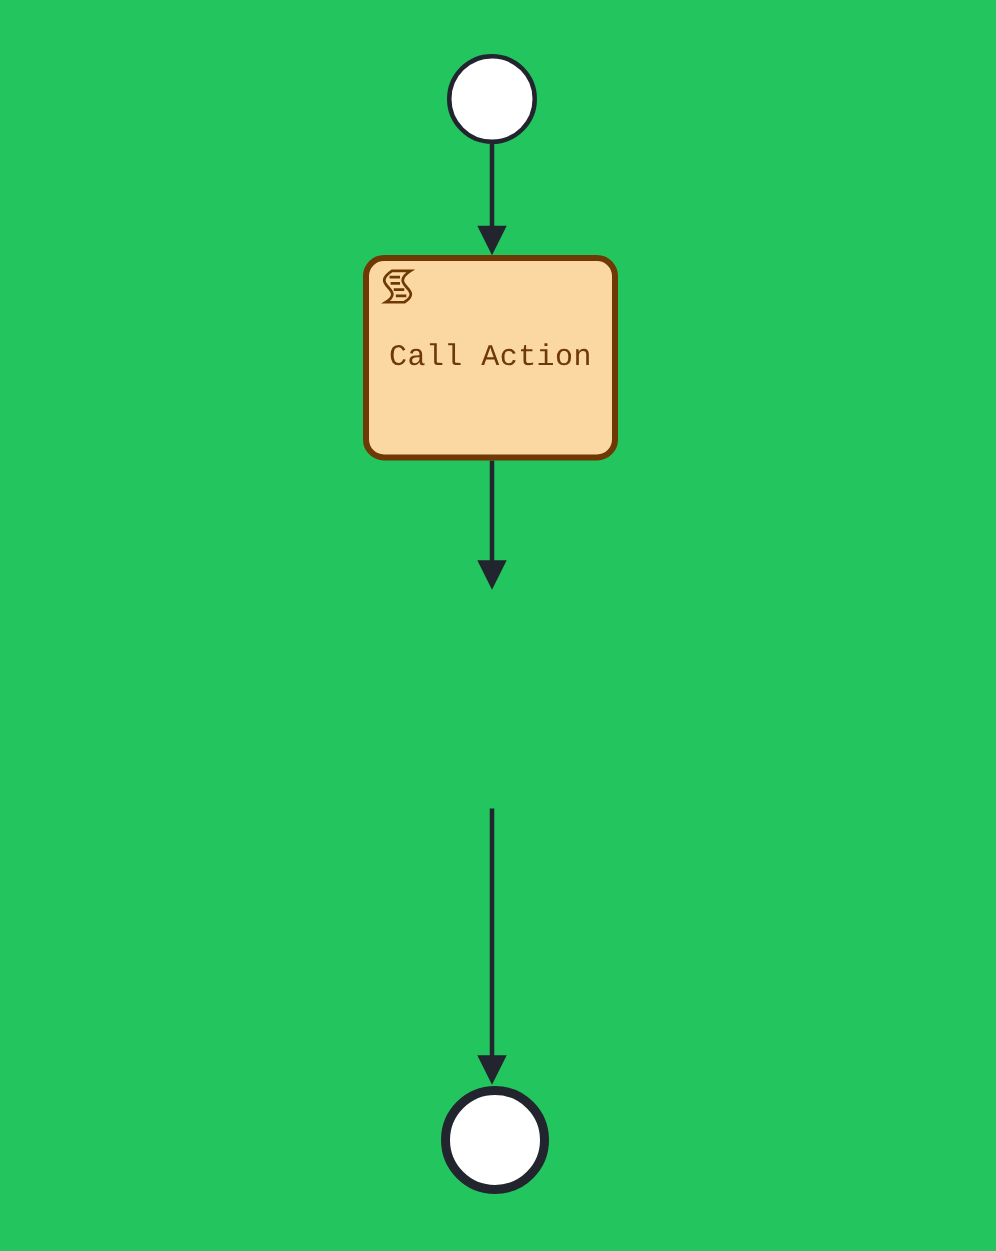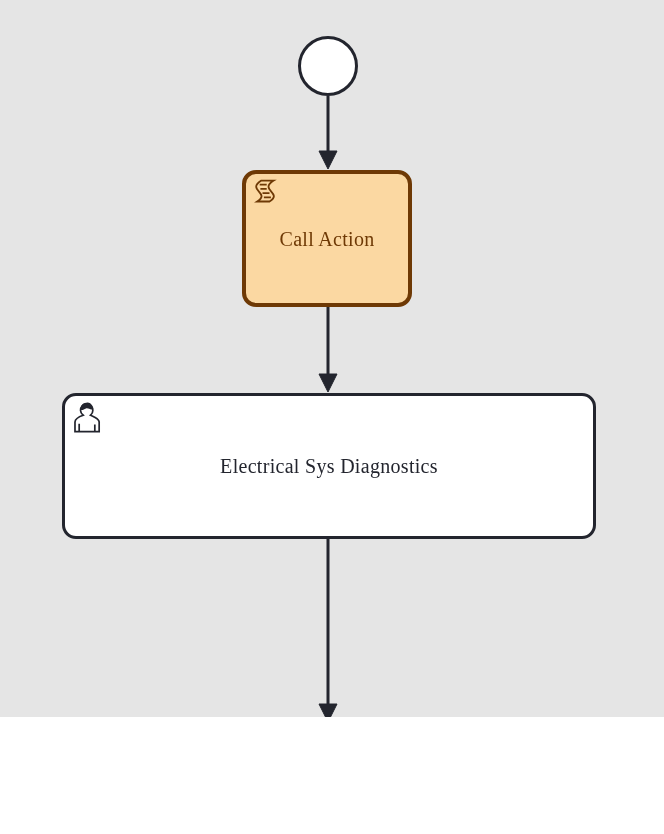--- a/index.html
+++ b/index.html
@@ -3,24 +3,24 @@
 <meta charset="utf-8">
 <style>
   html, body {
     margin: 0;
     padding: 0;
     background: #ffffff;
   }
   .canvas {
     position: relative;
     width: 664px;
-    height: 717px;
-    background: #e5e5e5;
+    height: 834px;
+    background: #22c55e;
     overflow: hidden;
-    font-family: Liberation Serif, serif;
+    font-family: Liberation Mono, monospace;
   }
   .flows {
     position: absolute;
     left: 0;
     top: 0;
     width: 664px;
     height: 834px;
   }
   .event {
     position: absolute;
@@ -112,30 +112,16 @@
 
   <div class="task call-action">
     <svg class="marker script" width="28" height="26" viewBox="2.5 3.5 20 18" xmlns="http://www.w3.org/2000/svg">
       <path d="M 15,20 c 9.9666,-6.2728 -8.0009,-7.9193 2.969,-14.938 l -8.8027,0
                c -10.9699,7.0187 6.9976,8.6652 -2.969,14.938 z
                M 8,8 l 5,0 M 8.5,11 l 4.5,0 M 10,14 l 5,0 M 11,17 l 5,0" fill="none" stroke="#6e3905" stroke-width="1.3"></path>
     </svg>
     <span class="task-label">Call Action</span>
   </div>
 
-  <div class="task user">
-    <svg class="marker person" width="30" height="32" viewBox="3 2 19 22.5" xmlns="http://www.w3.org/2000/svg">
-      <path d="M 15,12 c 0.909,-0.845 1.594,-2.049 1.594,-3.385
-               0,-2.554 -1.805,-4.622 -4.357,-4.622
-               -2.552,0 -4.288,2.068 -4.288,4.622
-               0,1.348 0.974,2.562 1.896,3.405
-               -0.529,0.187 -5.669,2.097 -5.794,4.756 v 6.718 h 17 v -6.718
-               c 0,-2.298 -5.528,-4.595 -6.051,-4.776 z
-               m -8,6 l 0,5.5 m 11,0 l 0,-5" fill="none" stroke="#23252e" stroke-width="1.2"></path>
-      <path d="M 8.25,8.3 a 4.3,4.3 0 0 1 8.0,-2.9 c 0.4,0.65 0.5,1.5 0.4,2.1
-               c -1.5,1.35 -3.2,-1.0 -4.9,-0.25 c -1.3,0.55 -2.3,1.45 -3.5,1.05 z" fill="#23252e" stroke="none"></path>
-    </svg>
-    <span class="task-label">Electrical Sys Diagnostics</span>
-  </div>
 
   <div class="event end"></div>
 
 </div>
 
 </body></html>

